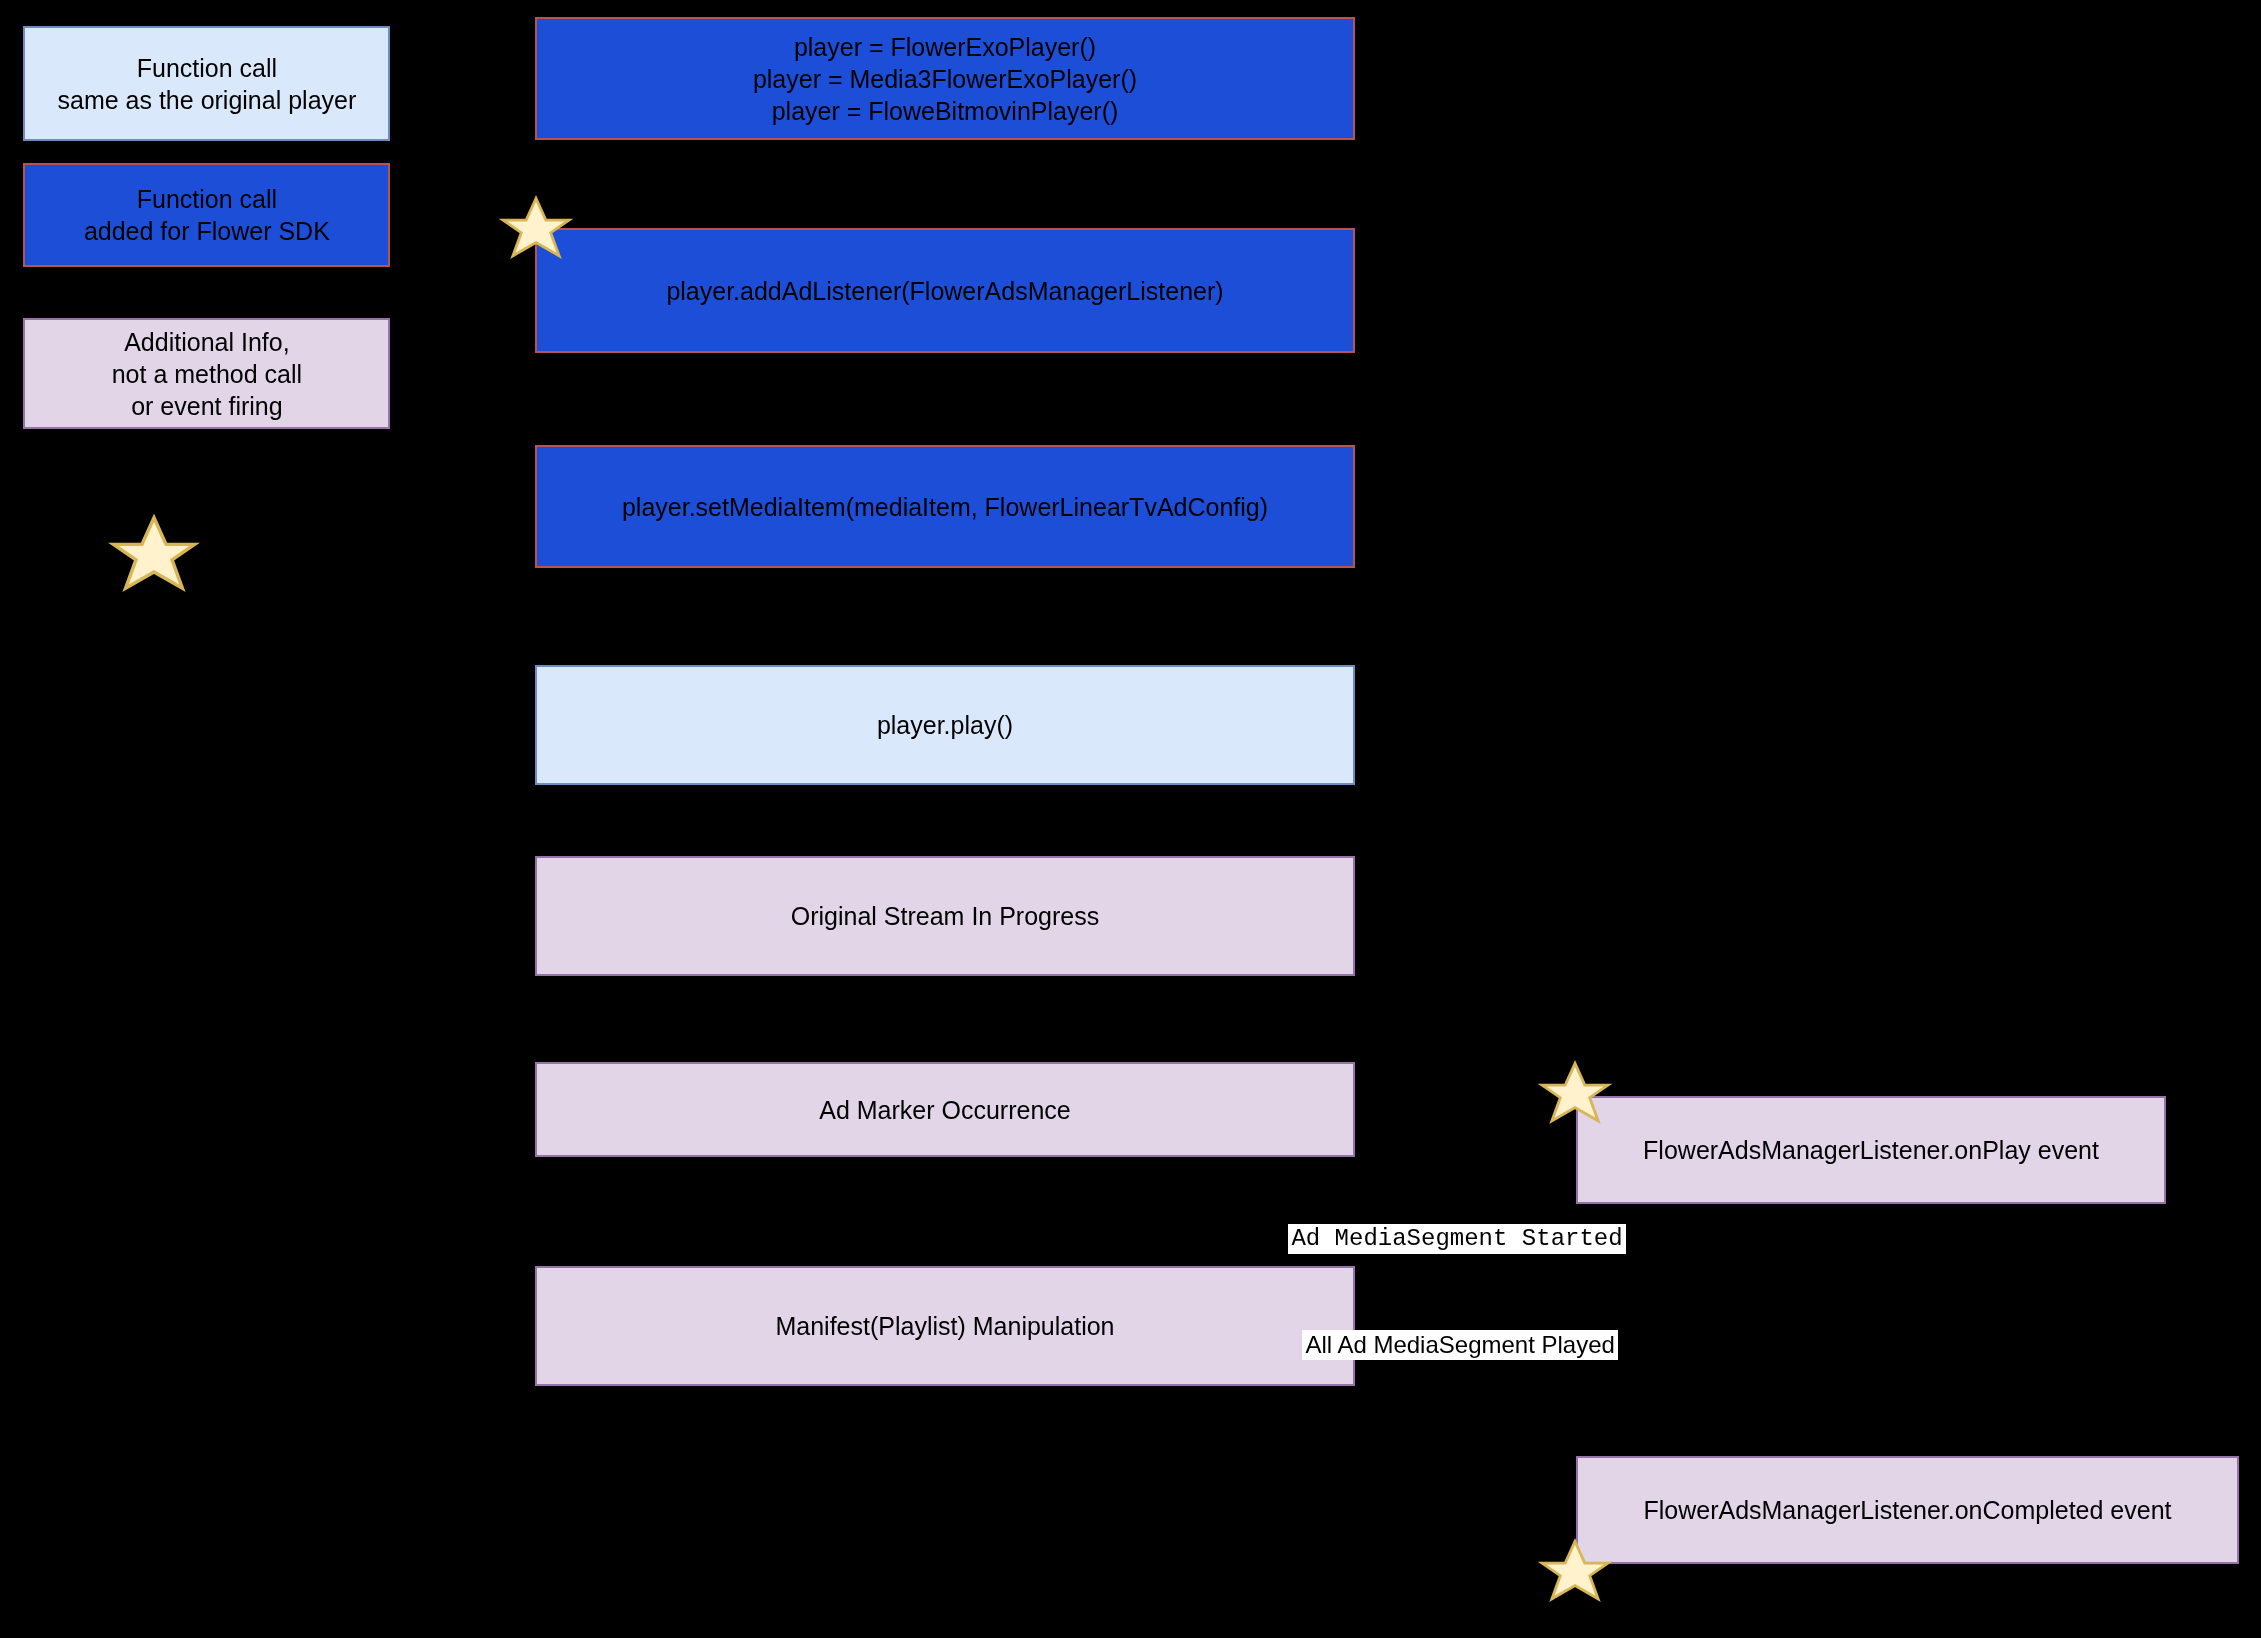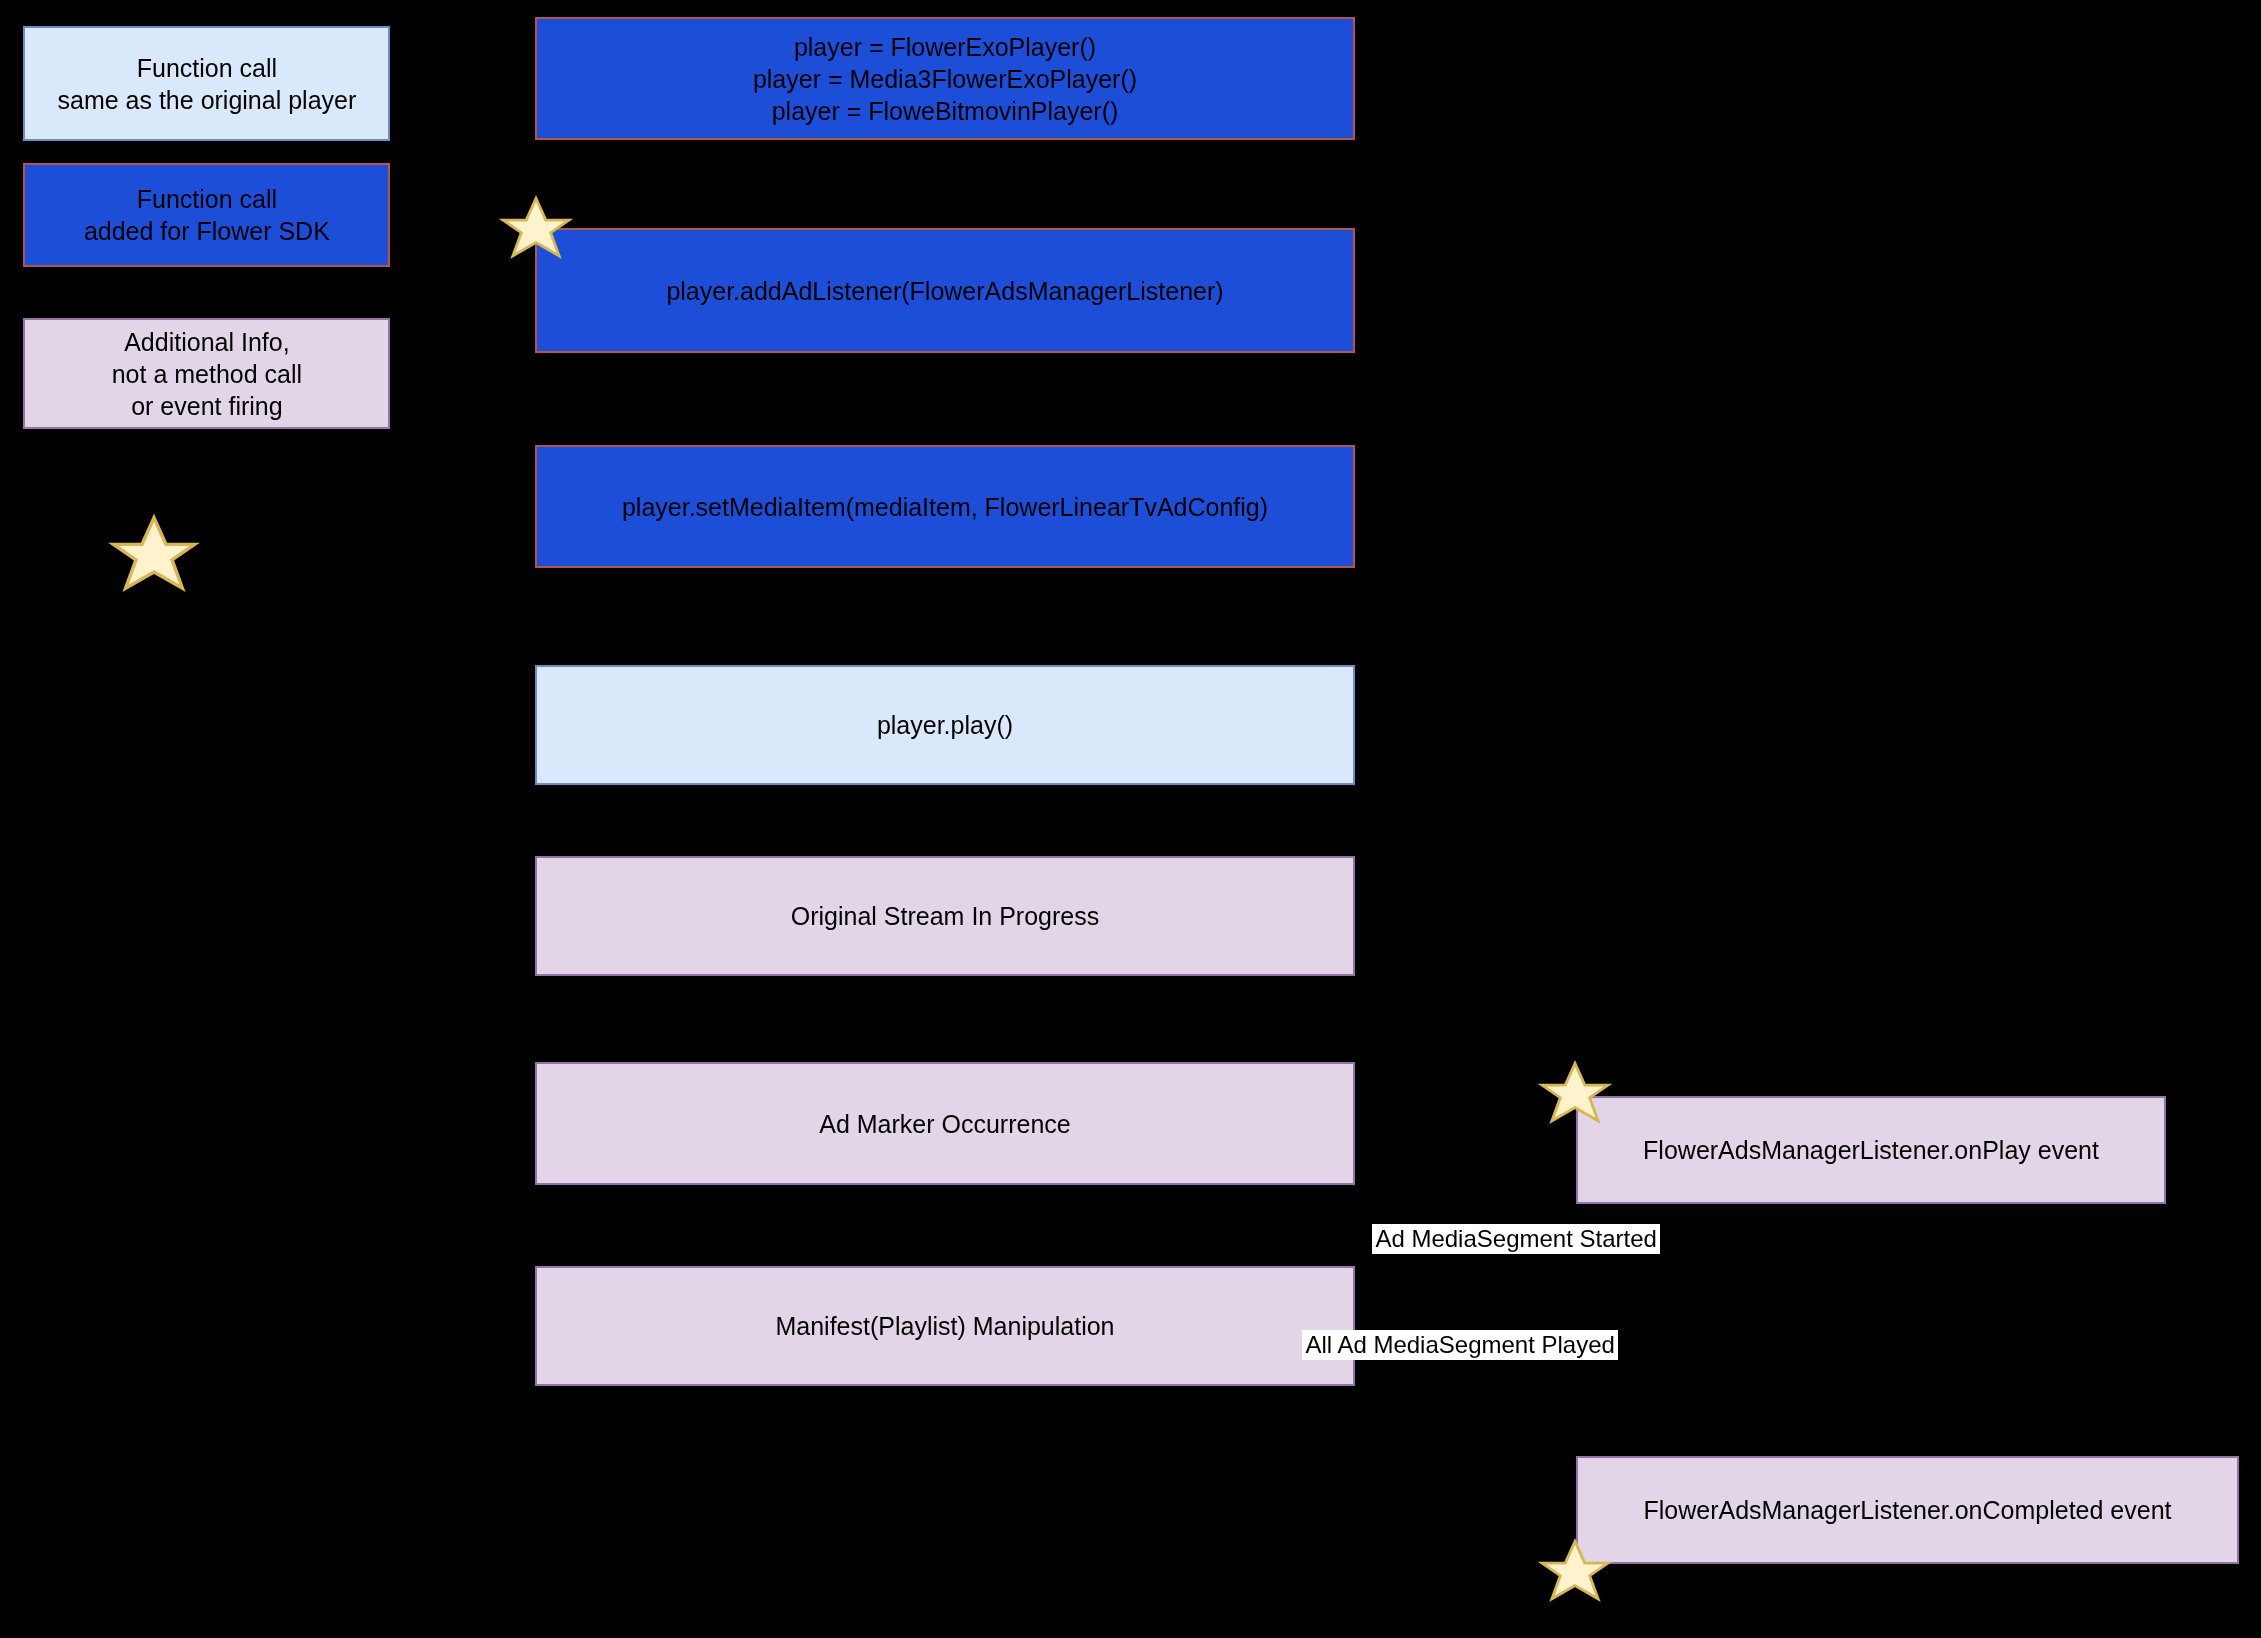--- a/index.html
+++ b/index.html
@@ -106,37 +106,37 @@
   </div>
 
   <div class="node blue" style="left:535px; top:665px; width:820px; height:120px;">
     <span>player.play()</span>
   </div>
 
   <div class="node purple" style="left:535px; top:856px; width:820px; height:120px;">
     <span>Original Stream In Progress</span>
   </div>
 
-  <div class="node purple" style="left:535px; top:1062px; width:820px; height:123px;">
+  <div class="node purple" style="left:535px; top:1062px; width:820px; height:95px;">
     <span>Ad Marker Occurrence</span>
   </div>
 
   <div class="node purple" style="left:535px; top:1266px; width:820px; height:120px;">
     <span>Manifest(Playlist) Manipulation</span>
   </div>
 
   <div class="node purple" style="left:1576px; top:1096px; width:590px; height:108px;">
     <span>FlowerAdsManagerListener.onPlay event</span>
   </div>
 
   <div class="node purple" style="left:1576px; top:1456px; width:663px; height:108px;padding-left:8px;">
     <span>FlowerAdsManagerListener.onCompleted event</span>
   </div>
 
-  <div class="edge-label" style="left:1372px; top:1224px;">
+  <div class="edge-label" style="left:1288px; top:1224px;font-family:Liberation Mono, monospace;">
     <span>Ad MediaSegment Started</span>
   </div>
 
   <div class="edge-label" style="left:1302px; top:1330px;">
     <span>All Ad MediaSegment Played</span>
   </div>
 
   <div class="star" style="left:501px; top:197px;">
     <svg width="70" height="70" viewBox="0 0 100 100">
       <polygon points="50,2 64,33 97,33 71,51 83,84 50,65 17,84 29,51 3,33 36,33" fill="#FFF2CC" stroke="#D6B656" stroke-width="4"></polygon>

